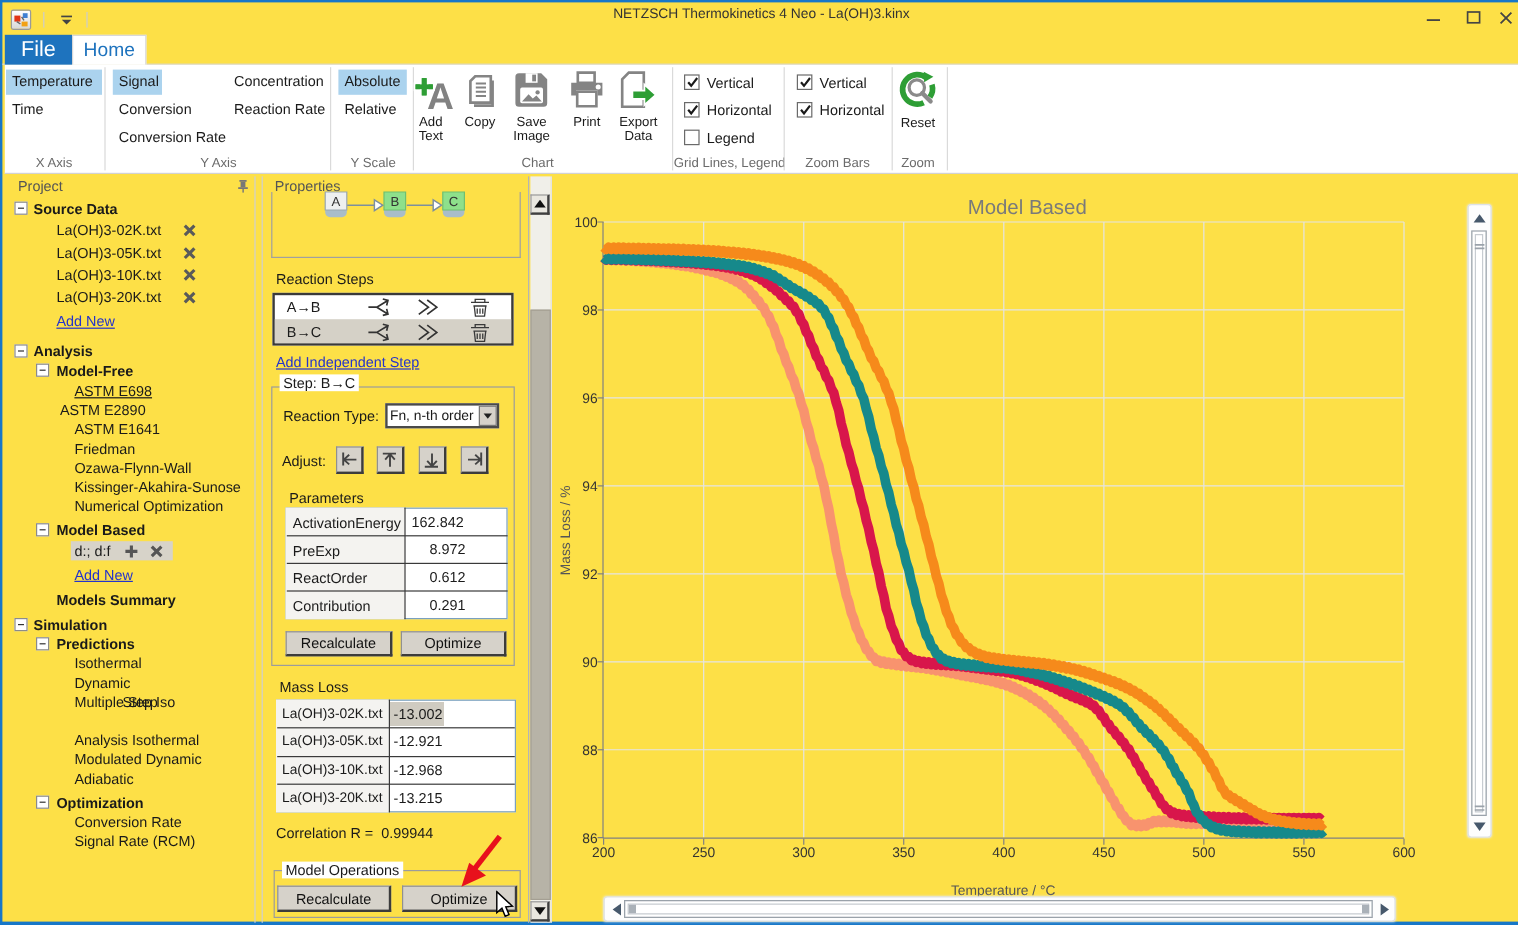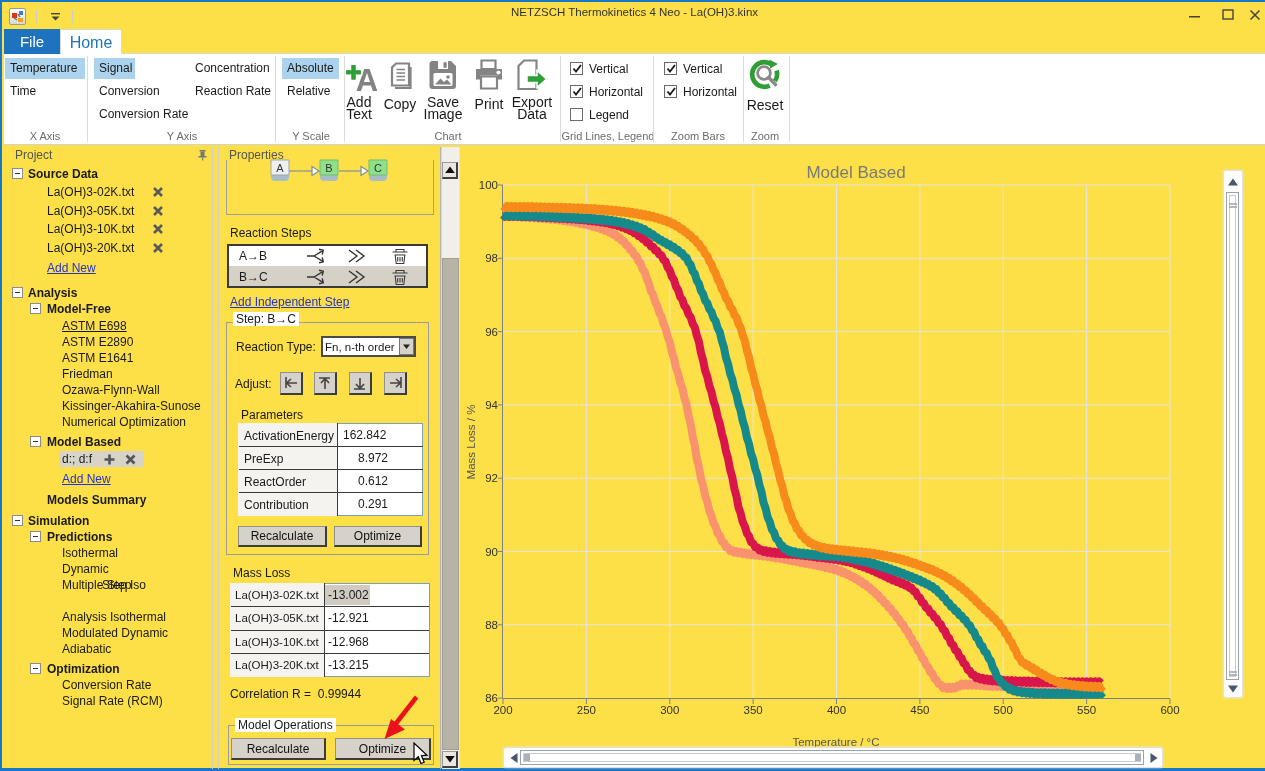--- a/index.html
+++ b/index.html
@@ -1,21 +1,21 @@
 <!DOCTYPE html>
 <html><head><meta charset="utf-8">
 <style>
 *{margin:0;padding:0;box-sizing:border-box;}
 html,body{width:1265px;height:771px;overflow:hidden;background:#fff;
  font-family:"Liberation Sans",sans-serif;-webkit-font-smoothing:antialiased;}
 .abs{position:absolute;}
 #win{position:absolute;left:0;top:0;width:1265px;height:771px;background:#fde047;
  border-left:2px solid #1777c8;border-top:2px solid #1777c8;border-bottom:3px solid #1777c8;}
 .t12{font-size:12px;color:#1a1a1a;}
-.t11{font-size:14px;color:#1a1a1a;}
+.t11{font-size:11px;color:#1a1a1a;}
 .bold{font-weight:bold;}
 .link{color:#2433cc;text-decoration:underline;}
 .hl{background:#abd3ee;}
 .vsep{position:absolute;width:1px;background:#dadada;top:54px;height:86px;}
 .glabel{position:absolute;top:128px;height:14px;font-size:11px;color:#6b6b6b;text-align:center;}
 .cb{position:absolute;width:13px;height:13px;background:#fff;border:1px solid #6a6a6a;}
 .minus{position:absolute;width:11px;height:11px;background:#fff;border:1px solid #8b8b8b;}
 .minus::after{content:"";position:absolute;left:2px;top:4px;width:5px;height:1px;background:#333;}
 .btn{position:absolute;background:#d6d2ca;border-top:1px solid #909090;border-left:1px solid #909090;
  border-right:2px solid #3c3c3c;border-bottom:2px solid #3c3c3c;
@@ -44,21 +44,21 @@
       <rect x="1" y="6" width="11" height="1.5" fill="#444"></rect>
     </svg>
 <svg class="abs" style="left:1219px;top:6px;" width="14" height="14">
       <rect x="2" y="2" width="10" height="9" fill="none" stroke="#444" stroke-width="1.4"></rect>
     </svg>
 <svg class="abs" style="left:1246px;top:6px;" width="14" height="14">
       <path d="M2.5 2.5 L11.5 11.5 M11.5 2.5 L2.5 11.5" stroke="#444" stroke-width="1.5"></path>
     </svg>
 
 <div class="abs" style="left:0px;top:51px;width:1265px;height:1px;background:#d8d8d8;"></div>
-<div class="abs" style="left:2px;top:27px;width:56px;height:25px;background:#1e73be;color:#fff;font-size:15px;text-align:center;line-height:25px;">File</div>
+<div class="abs" style="left:2px;top:27px;width:56px;height:25px;background:#1e73be;color:#fff;font-size:18px;text-align:center;line-height:25px;">File</div>
 <div class="abs" style="left:58px;top:27px;width:62px;height:25px;background:#fff;border:1px solid #d8d8d8;border-bottom:none;color:#1e73be;font-size:16px;text-align:center;line-height:25px;">Home</div>
 
 <div class="abs" style="left:2px;top:52px;width:1261px;height:91px;background:#fff;border-bottom:1px solid #d2d2d2;"></div>
 <div class="row t12 hl" style="left:3px;top:56px;width:80px;height:21px;line-height:21px;text-indent:5px;">Temperature</div>
 <div class="row t12" style="left:8px;top:79px;height:21px;line-height:21px;">Time</div>
 <div class="glabel" style="left:3px;width:80px;">X Axis</div>
 <div class="vsep" style="left:85px;"></div>
 <div class="row t12 hl" style="left:92px;top:56px;width:41px;height:21px;line-height:21px;text-indent:5px;">Signal</div>
 <div class="row t12" style="left:97px;top:79px;height:21px;line-height:21px;">Conversion</div>
 <div class="row t12" style="left:97px;top:102px;height:21px;line-height:21px;">Conversion Rate</div>
@@ -181,21 +181,21 @@
     </svg>
 <svg class="abs" style="left:150px;top:240px;" width="12" height="12">
       <path d="M2 2 L10 10 M10 2 L2 10" stroke="#5a5a5a" stroke-width="2.6"></path>
     </svg>
 <div class="row t12 link" style="left:45px;top:259px;">Add New</div>
 <div class="minus" style="left:10px;top:285px;"></div>
 <div class="row t12 bold" style="left:26px;top:284px;">Analysis</div>
 <div class="minus" style="left:28px;top:301px;"></div>
 <div class="row t12 bold" style="left:45px;top:300px;">Model-Free</div>
 <div class="row t12" style="left:60px;top:317px;text-decoration:underline;">ASTM E698</div>
-<div class="row t12" style="left:60px;top:333px;">ASTM E2890</div>
+<div class="row t12" style="left:48px;top:333px;">ASTM E2890</div>
 <div class="row t12" style="left:60px;top:349px;">ASTM E1641</div>
 <div class="row t12" style="left:60px;top:365px;">Friedman</div>
 <div class="row t12" style="left:60px;top:381px;">Ozawa-Flynn-Wall</div>
 <div class="row t12" style="left:60px;top:397px;">Kissinger-Akahira-Sunose</div>
 <div class="row t12" style="left:60px;top:413px;">Numerical Optimization</div>
 <div class="minus" style="left:28px;top:434px;"></div>
 <div class="row t12 bold" style="left:45px;top:433px;">Model Based</div>
 <div class="abs" style="left:57px;top:449px;width:85px;height:16px;background:#d7d3c9;"></div>
 <div class="row t12" style="left:60px;top:450px;">d:; d:f</div>
 <svg class="abs" style="left:101px;top:451px;" width="13" height="13">

